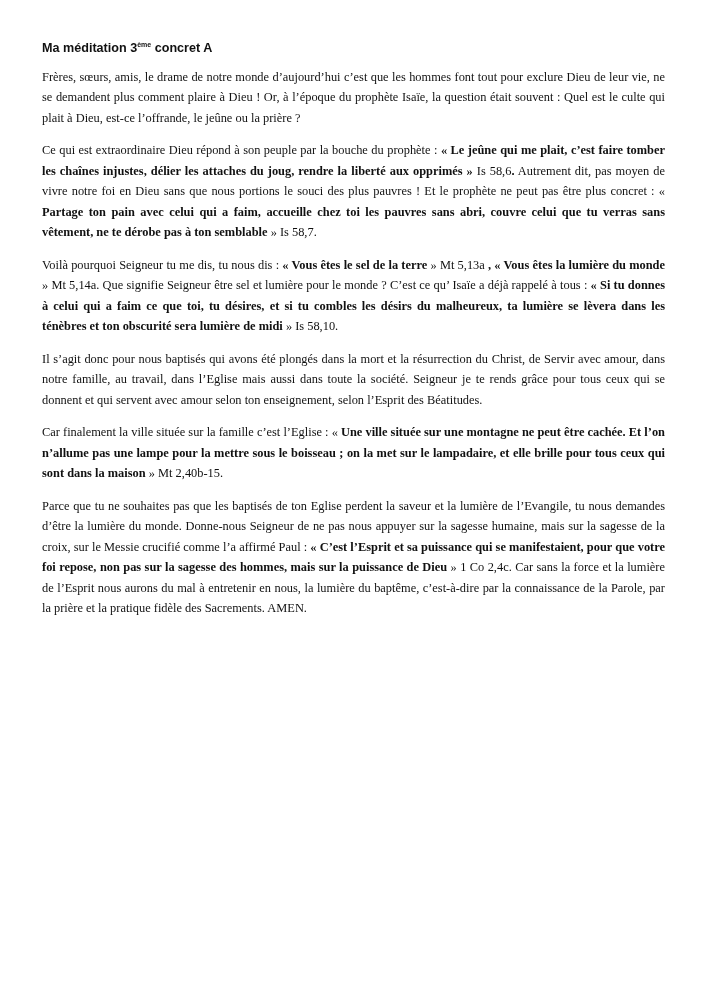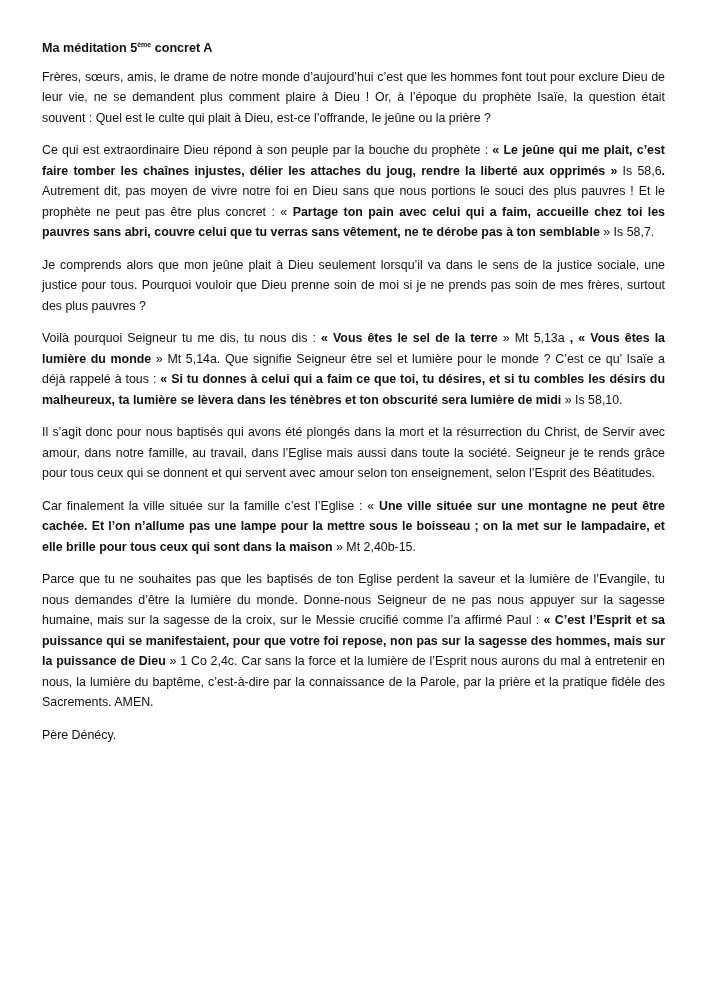--- a/index.html
+++ b/index.html
@@ -15,32 +15,30 @@
       line-height: 20.5px;
       box-sizing: border-box;
       padding: 38px 42px 0 42px;
     }
     .title {
       font-weight: bold;
       margin: 0 0 8px 0;
       font-size: 12.6px;
     }
     .title sup { font-size: 7px; vertical-align: 5px; line-height: 0; }
-    p { margin: 0 0 12px 0; text-align: justify; }
+    p { margin: 0 0 12px 0; text-align: justify; font-family: Liberation Serif, serif; }
     b { font-weight: bold; }
     .sig { text-align: left; }
   </style>
 </head>
 <body>
 
 <div class="page">
-  <div class="title"><span>Ma méditation 5</span><sup>ème</sup><span> concret A</span></div>
+  <div class="title"><span>Ma méditation 3</span><sup>ème</sup><span> concret A</span></div>
 
   <p><span>Frères, sœurs, amis, le drame de notre monde d’aujourd’hui c’est que les hommes font tout pour exclure Dieu de leur vie, ne se demandent plus comment plaire à Dieu ! Or, à l’époque du prophète Isaïe, la question était souvent : Quel est le culte qui plait à Dieu, est-ce  l’offrande, le jeûne ou  la prière ?</span></p>
   <p><span>Ce qui est extraordinaire Dieu répond à son peuple par la bouche du prophète : </span><b>« Le jeûne qui me plait, c’est faire tomber les chaînes injustes, délier les attaches du joug, rendre la liberté aux opprimés »</b><span> Is 58,6</span><b>.</b><span> Autrement  dit, pas moyen de vivre notre foi en Dieu sans que nous portions le souci des plus pauvres ! Et le prophète  ne peut pas être plus   concret : « </span><b>Partage ton pain avec celui qui a faim, accueille chez toi les pauvres sans abri, couvre celui que tu verras sans vêtement, ne te dérobe pas à ton semblable</b><span> » Is 58,7.</span></p>
-  <p><span>Je comprends alors que mon jeûne plait à  Dieu seulement lorsqu’il va dans le sens de la justice sociale, une justice pour tous. Pourquoi vouloir que Dieu prenne soin de moi si je ne prends pas soin de mes frères, surtout des plus pauvres ?</span></p>
   <p><span>Voilà pourquoi Seigneur tu me dis, tu nous dis : </span><b>« Vous êtes le sel de la terre</b><span> » Mt 5,13a </span><b>, « Vous êtes la lumière du monde</b><span> » Mt 5,14a. Que signifie Seigneur être sel et lumière pour le monde ? C’est ce qu’ Isaïe a déjà rappelé à tous : </span><b>« Si tu donnes à celui qui a faim ce que toi, tu désires, et si tu combles les désirs du malheureux, ta lumière se lèvera dans les ténèbres et ton obscurité sera lumière de midi</b><span> » Is 58,10.</span></p>
   <p><span> Il s’agit donc pour nous  baptisés qui avons été plongés dans la mort et la résurrection du Christ, de Servir avec amour, dans notre famille, au travail, dans l’Eglise mais aussi dans  toute la société. Seigneur je te rends grâce pour  tous ceux qui se donnent et qui servent avec amour selon ton enseignement, selon l’Esprit des Béatitudes.</span></p>
   <p><span>Car finalement la ville située sur la famille c’est l’Eglise : « </span><b>Une ville située sur une montagne ne peut être cachée. Et l’on n’allume pas une lampe pour la mettre sous le boisseau ; on la met sur le lampadaire, et elle brille pour tous ceux qui sont dans la maison</b><span> » Mt 2,40b-15.</span></p>
   <p><span>Parce que tu ne souhaites pas que les baptisés de ton Eglise perdent la saveur  et la lumière de l’Evangile, tu nous demandes d’être la lumière du monde. Donne-nous Seigneur de ne pas nous appuyer sur  la sagesse humaine, mais sur la sagesse de la croix, sur  le Messie crucifié comme l’a affirmé Paul : </span><b>« C’est l’Esprit et sa puissance qui se manifestaient, pour que votre foi repose, non pas sur la sagesse des hommes, mais sur la puissance de Dieu</b><span> » 1 Co 2,4c. Car sans la force et la lumière de l’Esprit nous aurons du mal à entretenir en  nous, la lumière du baptême, c’est-à-dire par la connaissance de la Parole, par la prière et la pratique fidèle des Sacrements. AMEN.</span></p>
 
-  <p class="sig">Père Dénécy.</p>
 </div>
 
 </body></html>

